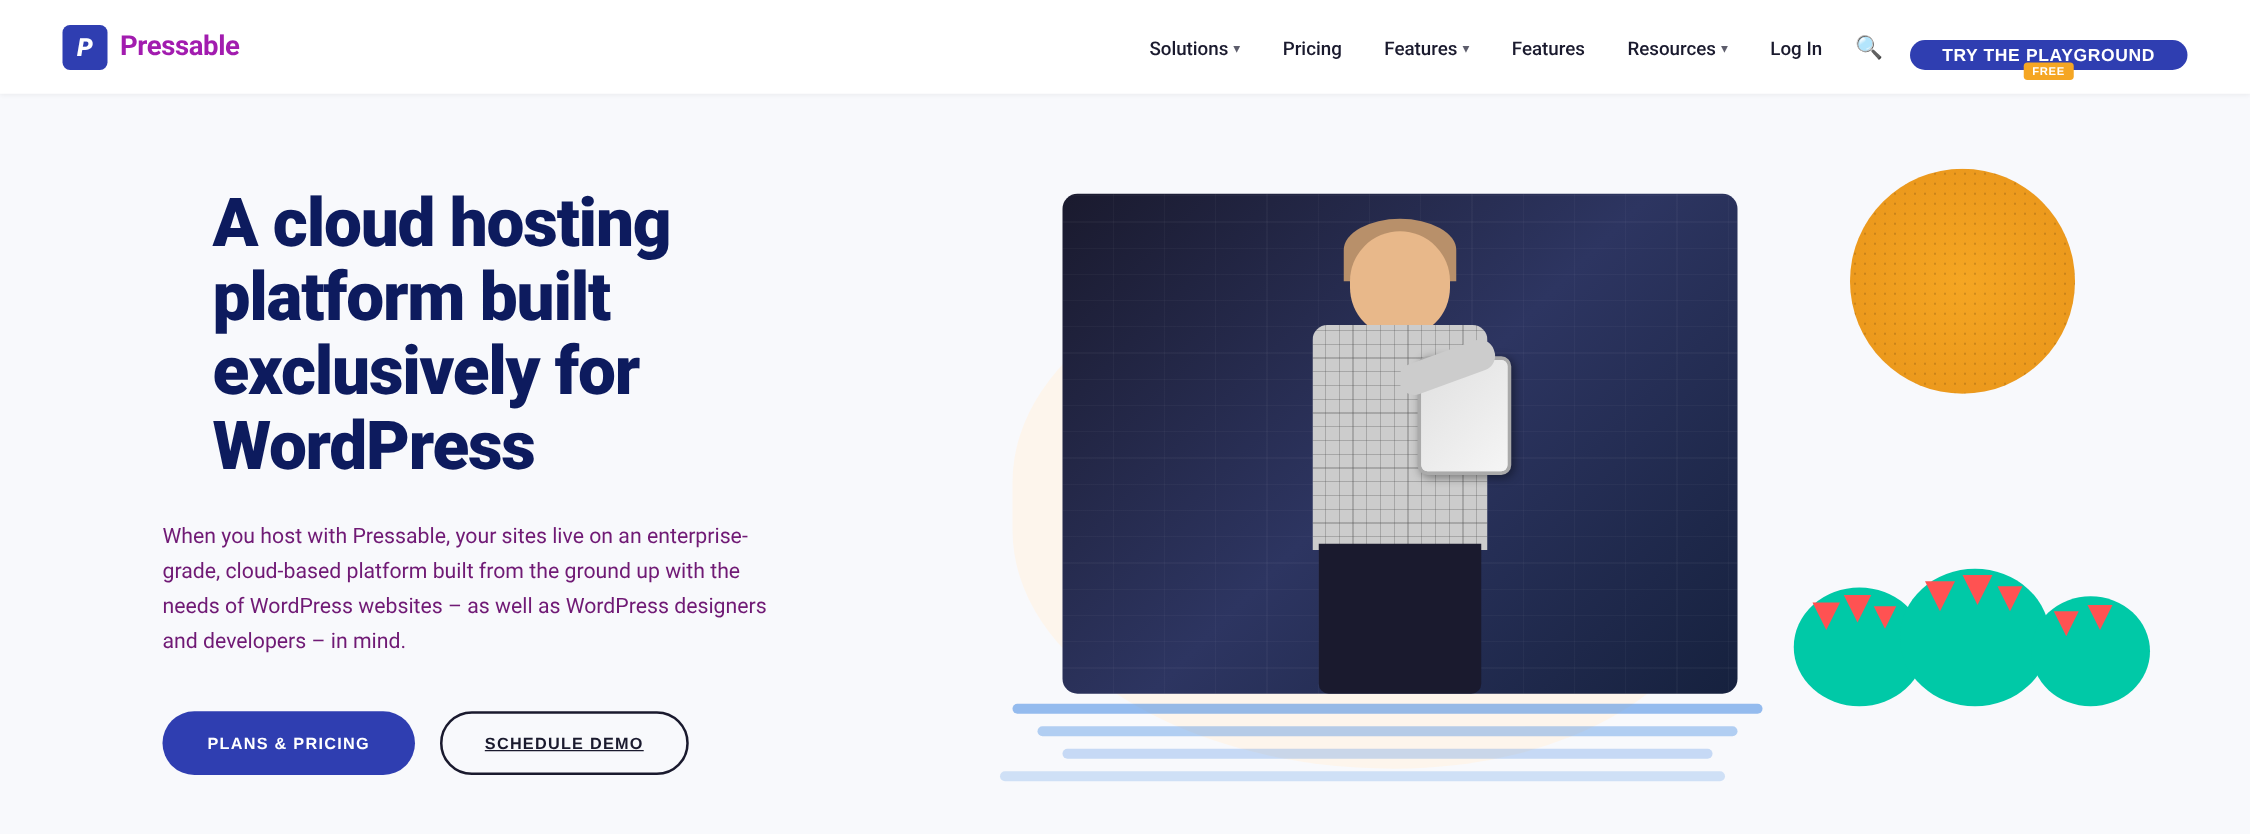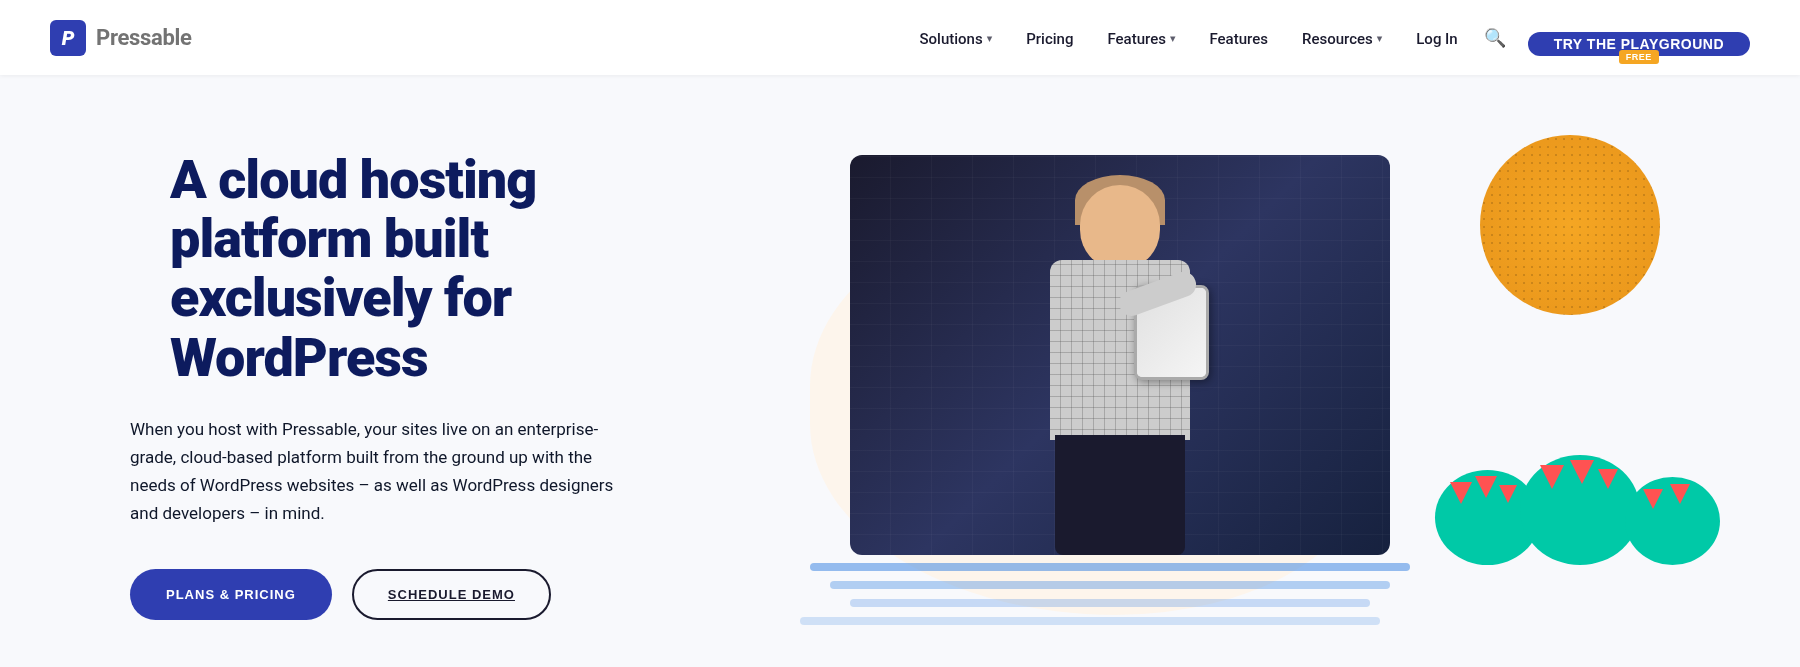--- a/index.html
+++ b/index.html
@@ -44,21 +44,21 @@
     .logo-icon span {
       color: #fff;
       font-weight: 900;
       font-size: 20px;
       font-style: italic;
     }
 
     .logo-text {
       font-size: 22px;
       font-weight: 700;
-      color: #737373;
+      color: #a21caf;
       letter-spacing: -0.3px;
     }
 
     nav {
       display: flex;
       align-items: flex-end;
       gap: 6px;
     }
 
     .nav-item {
@@ -145,21 +145,21 @@
       font-weight: 900;
       color: #0d1b5e;
       line-height: 1.1;
       letter-spacing: -1px;
       margin-bottom: 28px;
       margin-left: 40px;
     }
 
     .hero-desc {
       font-size: 17px;
-      color: #0f172a;
+      color: #701a75;
       line-height: 1.65;
       margin-bottom: 42px;
       max-width: 500px;
     }
 
     .hero-buttons {
       display: flex;
       gap: 20px;
       align-items: center;
     }

